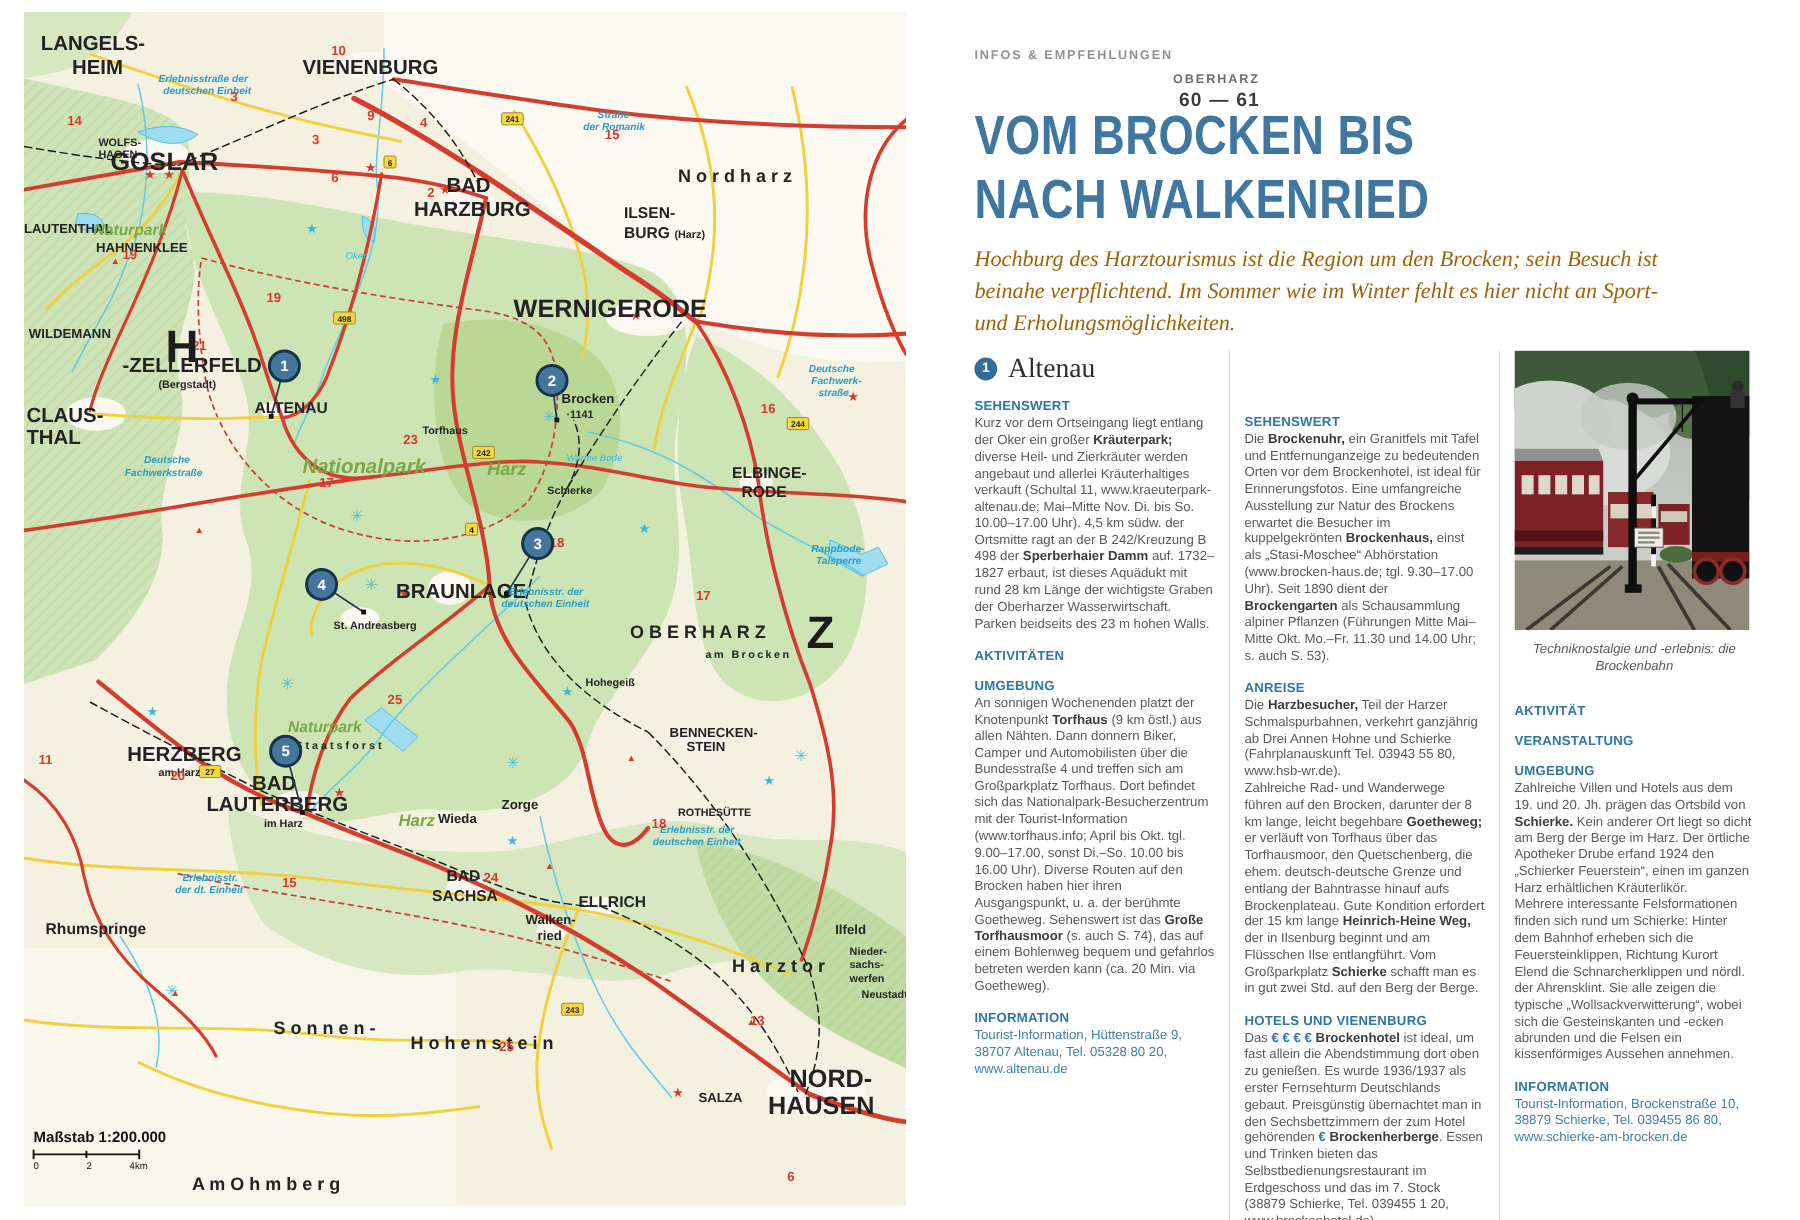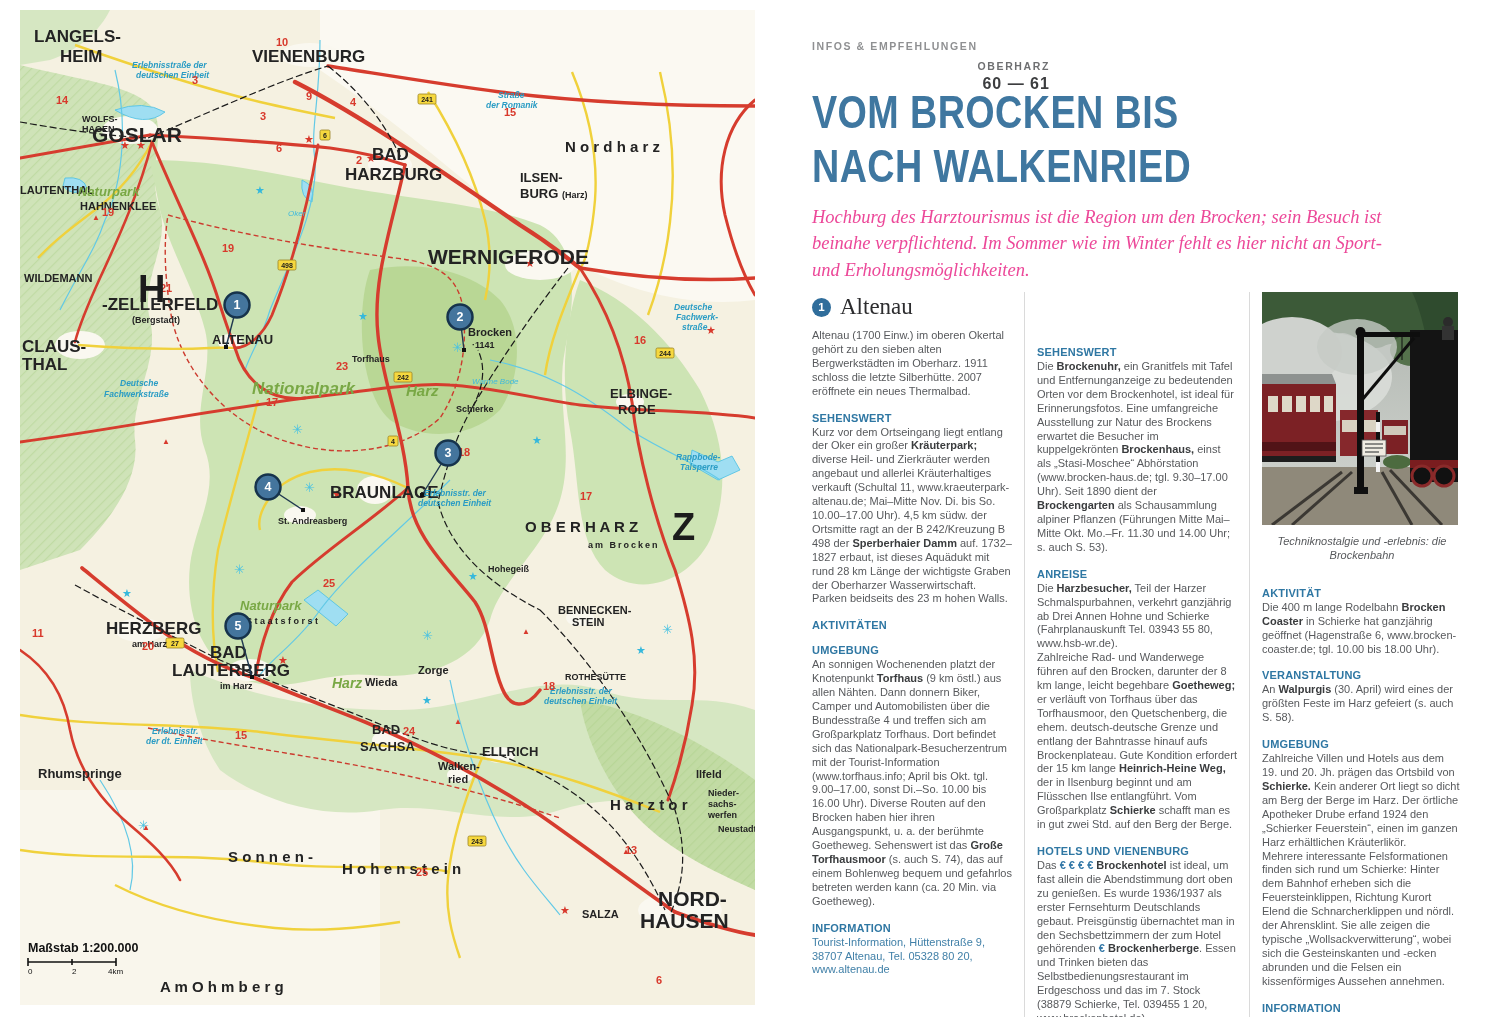--- a/index.html
+++ b/index.html
@@ -37,21 +37,21 @@
   .content{position:absolute;left:812px;top:0;width:650px;height:1017px;}
   .runhead{position:absolute;top:40px;left:0;width:100%;display:flex;}
   .rh-left{font-size:10.5px;letter-spacing:1.6px;color:#8f9092;font-weight:bold;}
   .rh-right{text-align:right;}
   .rh-sec{font-size:10.5px;letter-spacing:1.6px;color:#6e6f71;font-weight:bold;margin-top:20px;}
   .rh-pages{font-size:16px;color:#3c3d3f;font-weight:bold;letter-spacing:1px;margin-top:3px;}
   .title{position:absolute;top:86px;left:0;color:#3f77a0;font-weight:800;font-size:46px;
          line-height:1.17;letter-spacing:0.5px;transform:scaleX(0.82);transform-origin:left top;
          white-space:nowrap;}
   .intro{position:absolute;top:204px;left:0;width:600px;font-family:"Liberation Serif",serif;
-         font-style:italic;font-size:18.5px;line-height:1.42;color:#ec4899;}
+         font-style:italic;font-size:18.5px;line-height:1.42;color:#a16207;}
   .cols{position:absolute;top:292px;left:0;display:flex;}
   .col{width:200px;}
   .col + .col{margin-left:12px;border-left:1px solid #dadada;padding-left:12px;}
   .col p{margin:0;font-size:11px;line-height:13.9px;color:#57595c;}
   .col p + p{margin-top:0;}
   .col b{color:#3a3c3e;}
   .h4{font-size:11px;font-weight:bold;color:#2f77a3;letter-spacing:0.2px;margin:13px 0 2px 0;}
   .linktext{color:#4180a8 !important;}
   .entry-head{display:flex;align-items:center;margin:2px 0 9px 0;}
   .entry-head .badge{flex:0 0 auto;width:19px;height:19px;border-radius:50%;background:#2f6d9b;
@@ -407,21 +407,20 @@
 
     <div class="intro">Hochburg des Harztourismus ist die Region um den Brocken; sein Besuch ist beinahe verpflichtend. Im Sommer wie im Winter fehlt es hier nicht an Sport- und Erholungsmöglichkeiten.</div>
 
     <div class="cols">
 
       <div class="col">
         <div class="entry-head">
           <span class="badge">1</span>
           <span class="ename">Altenau</span>
         </div>
-        <p>Altenau (1700 Einw.) im oberen Okertal gehört zu den sieben alten Bergwerkstädten im Oberharz. 1911 schloss die letzte Silberhütte. 2007 eröffnete ein neues Thermalbad.</p>
         <div class="h4">SEHENSWERT</div>
         <p>Kurz vor dem Ortseingang liegt entlang der Oker ein großer <b>Kräuterpark;</b> diverse Heil- und Zierkräuter werden angebaut und allerlei Kräuterhaltiges verkauft (Schultal 11, www.kraeuterpark-altenau.de; Mai–Mitte Nov. Di. bis So. 10.00–17.00 Uhr). 4,5 km südw. der Ortsmitte ragt an der B 242/Kreuzung B 498 der <b>Sperberhaier Damm</b> auf. 1732–1827 erbaut, ist dieses Aquädukt mit rund 28 km Länge der wichtigste Graben der Oberharzer Wasserwirtschaft. Parken beidseits des 23 m hohen Walls.</p>
         <div class="h4">AKTIVITÄTEN</div>
         <div class="h4">UMGEBUNG</div>
         <p>An sonnigen Wochenenden platzt der Knotenpunkt <b>Torfhaus</b> (9 km östl.) aus allen Nähten. Dann donnern Biker, Camper und Automobilisten über die Bundesstraße 4 und treffen sich am Großparkplatz Torfhaus. Dort befindet sich das Nationalpark-Besucherzentrum mit der Tourist-Information (www.torfhaus.info; April bis Okt. tgl. 9.00–17.00, sonst Di.–So. 10.00 bis 16.00 Uhr). Diverse Routen auf den Brocken haben hier ihren Ausgangspunkt, u. a. der berühmte Goetheweg. Sehenswert ist das <b>Große Torfhausmoor</b> (s. auch S. 74), das auf einem Bohlenweg bequem und gefahrlos betreten werden kann (ca. 20 Min. via Goetheweg).</p>
         <div class="h4">INFORMATION</div>
         <p class="linktext">Tourist-Information, Hüttenstraße 9, 38707 Altenau, Tel. 05328 80 20, www.altenau.de</p>
 
       </div>
 
@@ -503,23 +502,21 @@
             <rect x="100" y="148" width="24" height="16" fill="#efece2" stroke="#555" stroke-width="0.8"></rect>
             <g fill="#8a8a86">
                 <rect x="103" y="151" width="18" height="2"></rect>
                 <rect x="103" y="155" width="18" height="2"></rect>
                 <rect x="103" y="159" width="14" height="2"></rect>
               </g>
           </svg>
         </div>
         <p class="caption">Techniknostalgie und -erlebnis: die Brockenbahn</p>
         <div class="h4 c3gap">AKTIVITÄT</div>
-        <p>Die 400 m lange Rodelbahn <b>Brocken Coaster</b> in Schierke hat ganzjährig geöffnet (Hagenstraße 6, www.brocken-coaster.de; tgl. 10.00 bis 18.00 Uhr).</p>
         <div class="h4">VERANSTALTUNG</div>
-        <p>An <b>Walpurgis</b> (30. April) wird eines der größten Feste im Harz gefeiert (s. auch S. 58).</p>
         <div class="h4">UMGEBUNG</div>
         <p>Zahlreiche Villen und Hotels aus dem 19. und 20. Jh. prägen das Ortsbild von <b>Schierke.</b> Kein anderer Ort liegt so dicht am Berg der Berge im Harz. Der örtliche Apotheker Drube erfand 1924 den „Schierker Feuerstein“, einen im ganzen Harz erhältlichen Kräuterlikör.</p>
         <p>Mehrere interessante Felsformationen finden sich rund um Schierke: Hinter dem Bahnhof erheben sich die Feuersteinklippen, Richtung Kurort Elend die Schnarcherklippen und nördl. der Ahrensklint. Sie alle zeigen die typische „Wollsackverwitterung“, wobei sich die Gesteinskanten und -ecken abrunden und die Felsen ein kissenförmiges Aussehen annehmen.</p>
         <div class="h4">INFORMATION</div>
         <p class="linktext">Tourist-Information, Brockenstraße 10, 38879 Schierke, Tel. 039455 86 80, www.schierke-am-brocken.de</p>
       </div>
 
     </div>
   </div>
 </div>

